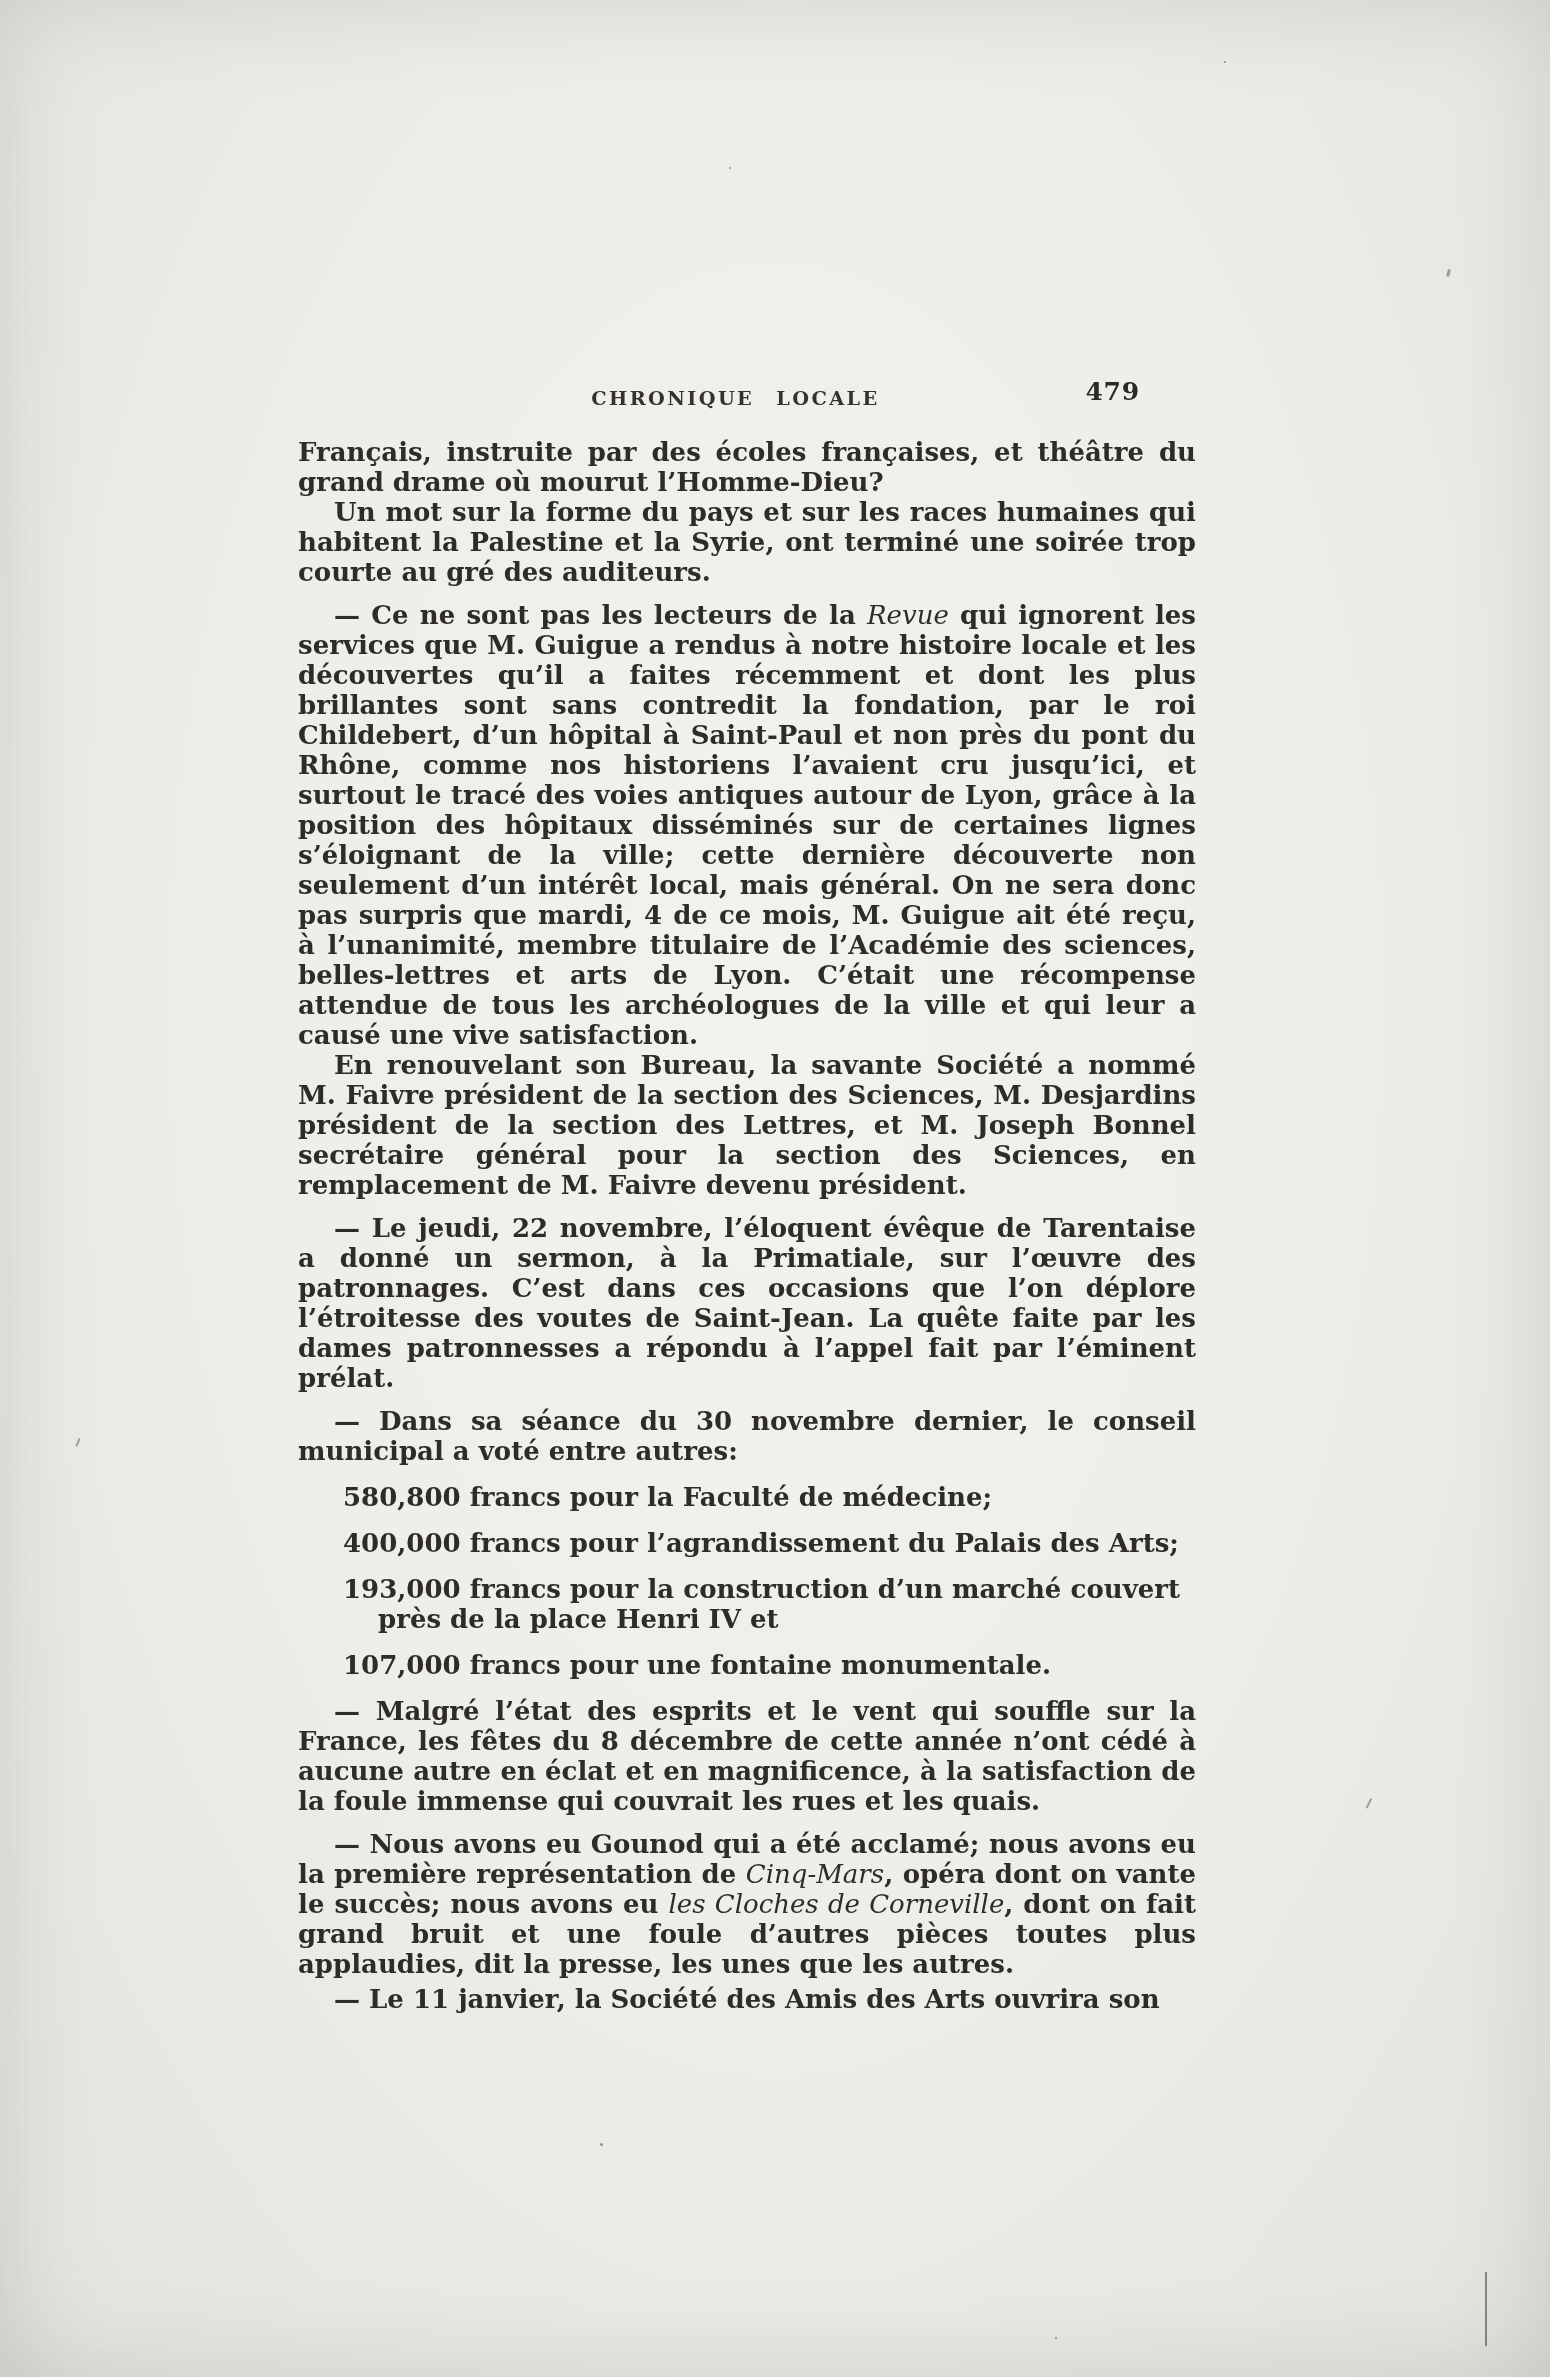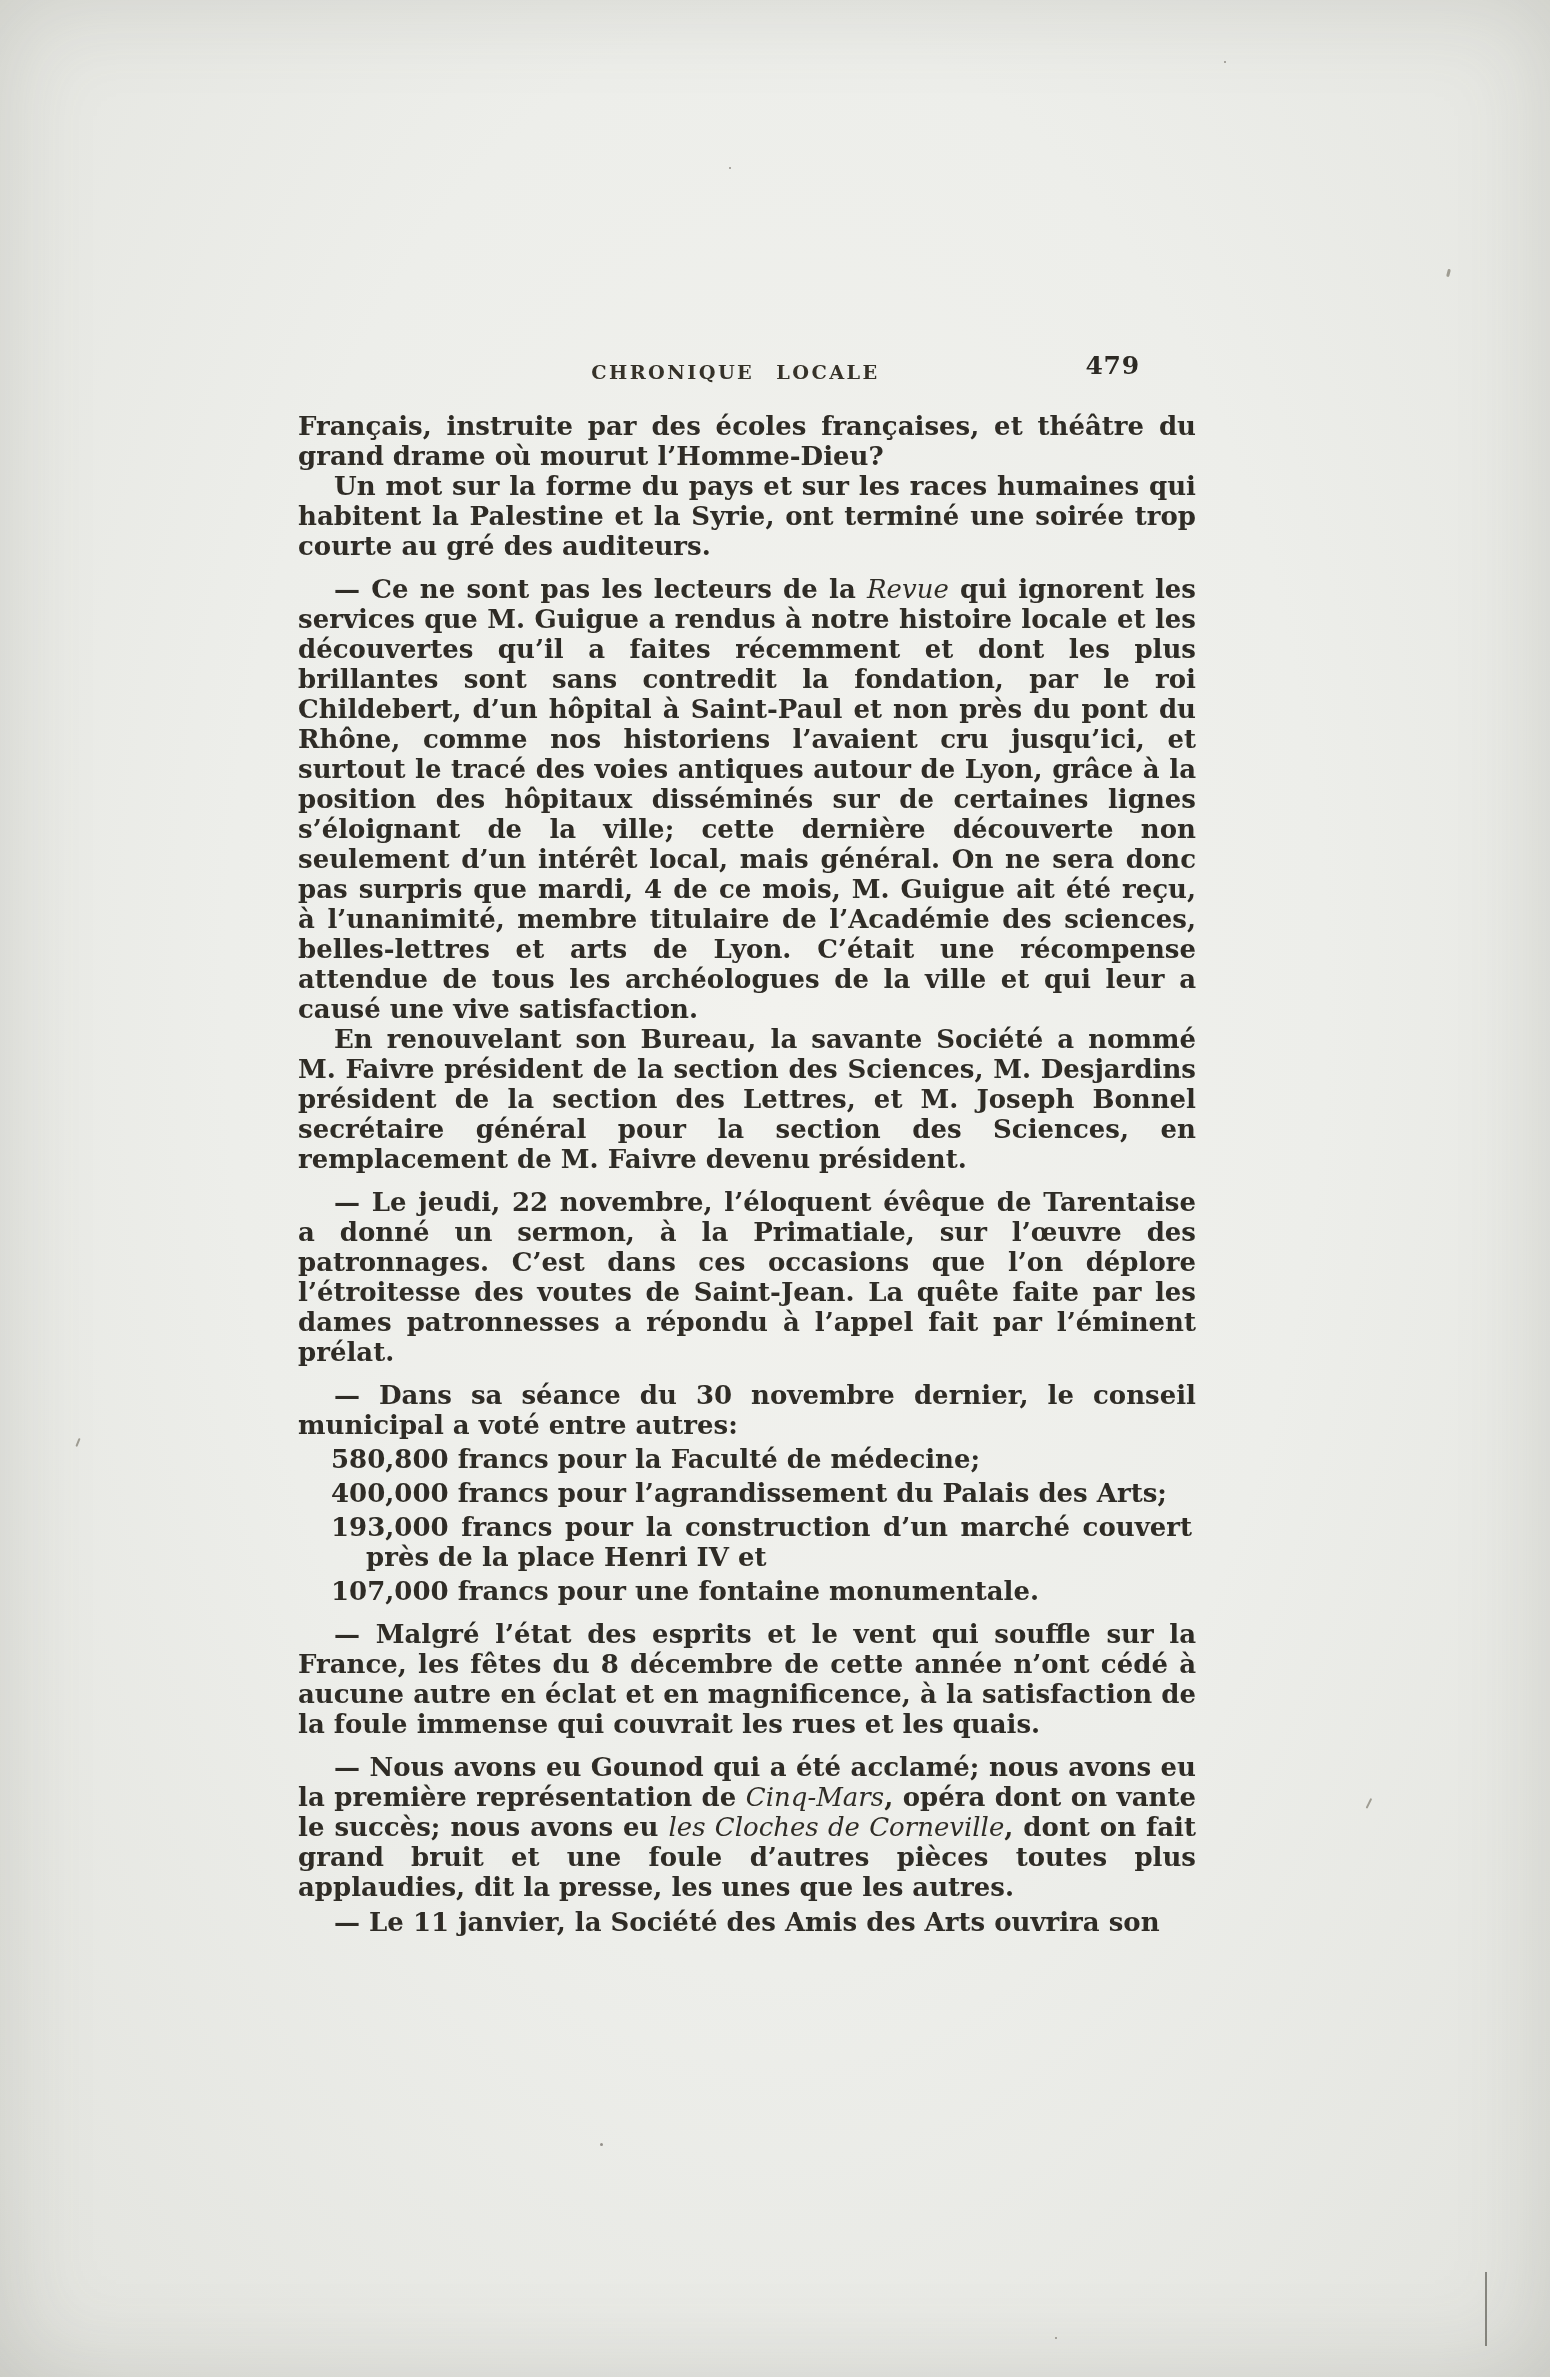--- a/index.html
+++ b/index.html
@@ -28,20 +28,21 @@
     font-size: 26px;
     line-height: 30px;
     text-align: justify;
     hyphens: none;
   }
   .running-header {
     position: relative;
     height: 37px;
     margin-bottom: 17.7px;
     text-align: center;
+    margin-top: 26px;
   }
   .header-title {
     position: absolute;
     left: 50%;
     transform: translateX(-54%);
     top: 1.6px;
     font-size: 19.3px;
     font-weight: bold;
     letter-spacing: 2.4px;
     word-spacing: 13px;
@@ -58,21 +59,21 @@
   }
   .para {
     text-indent: 36px;
     margin: 0;
   }
   .para.cont { text-indent: 0; }
   .para.spaced { margin-top: 13px; }
   .para.spaced-sm { margin-top: 5.6px; }
   .vote-list { margin: 0; }
   .list-item {
-    margin: 4px;
+    margin: 16px;
     padding-left: 64px;
     text-indent: -35px;
     text-align: justify;
   }
   .it { font-style: italic; }
   .run { font-style: normal; font-weight: bold; }
 
   
   .speck {
     position: absolute;

